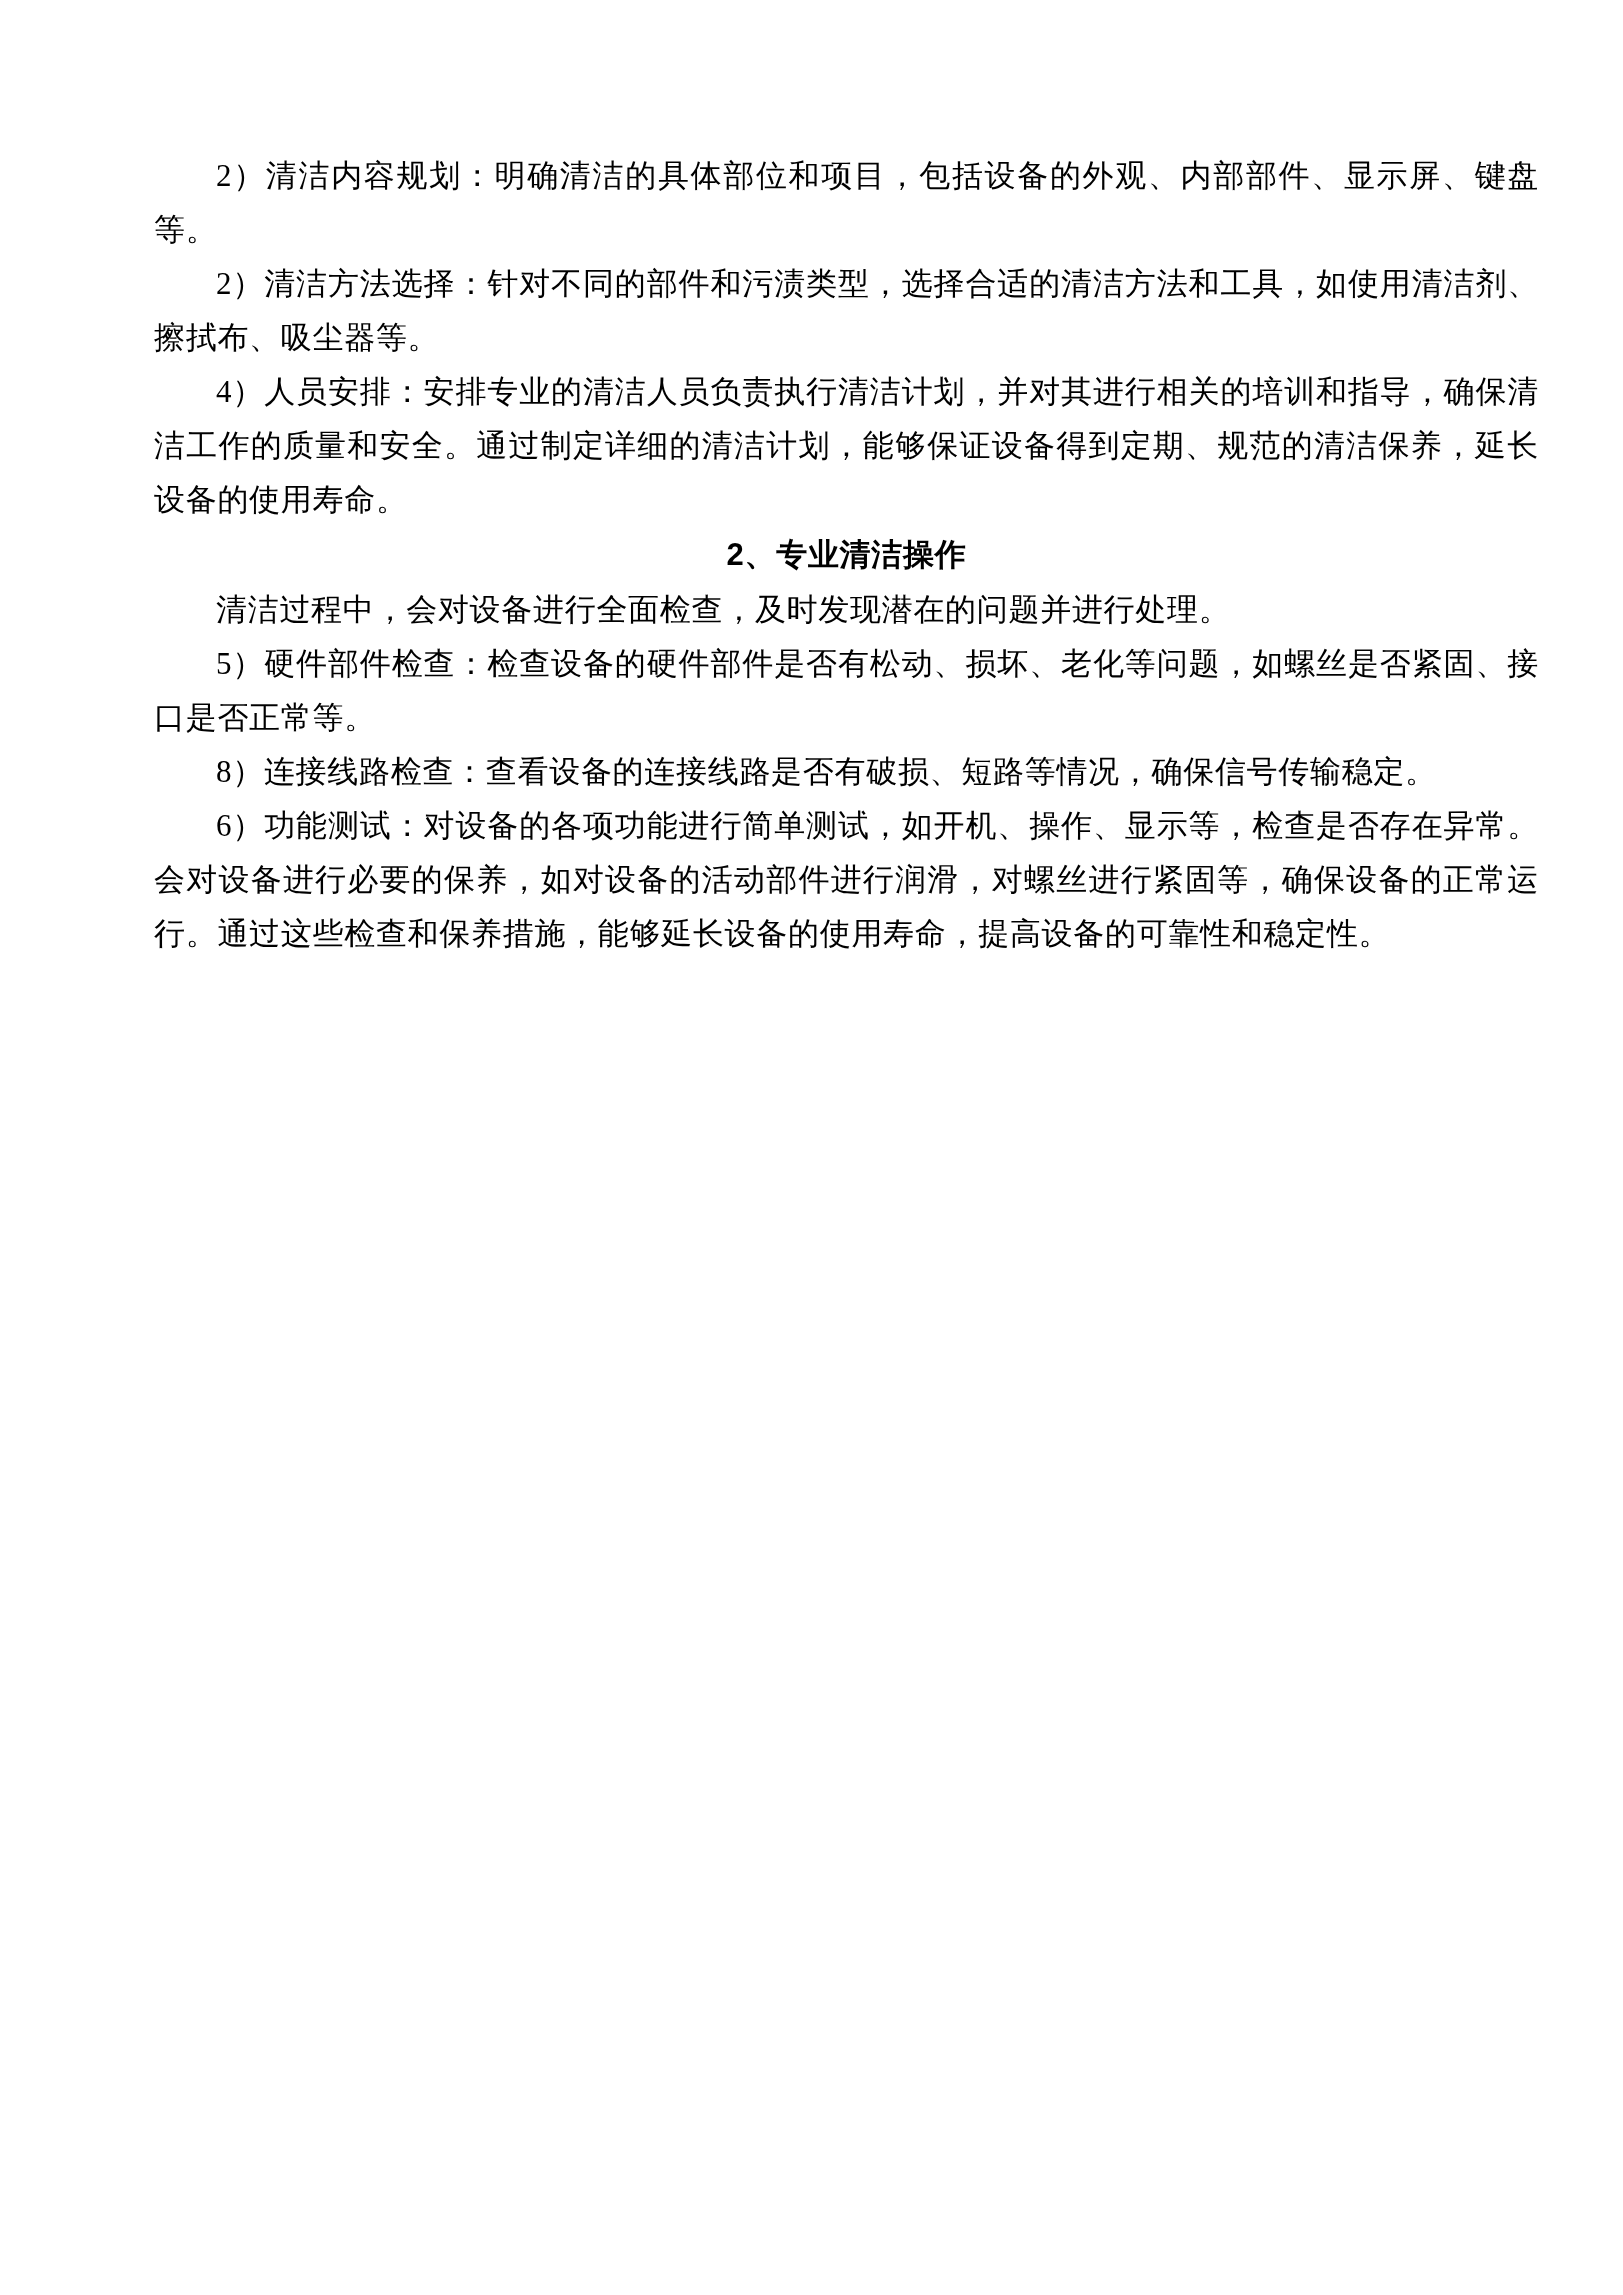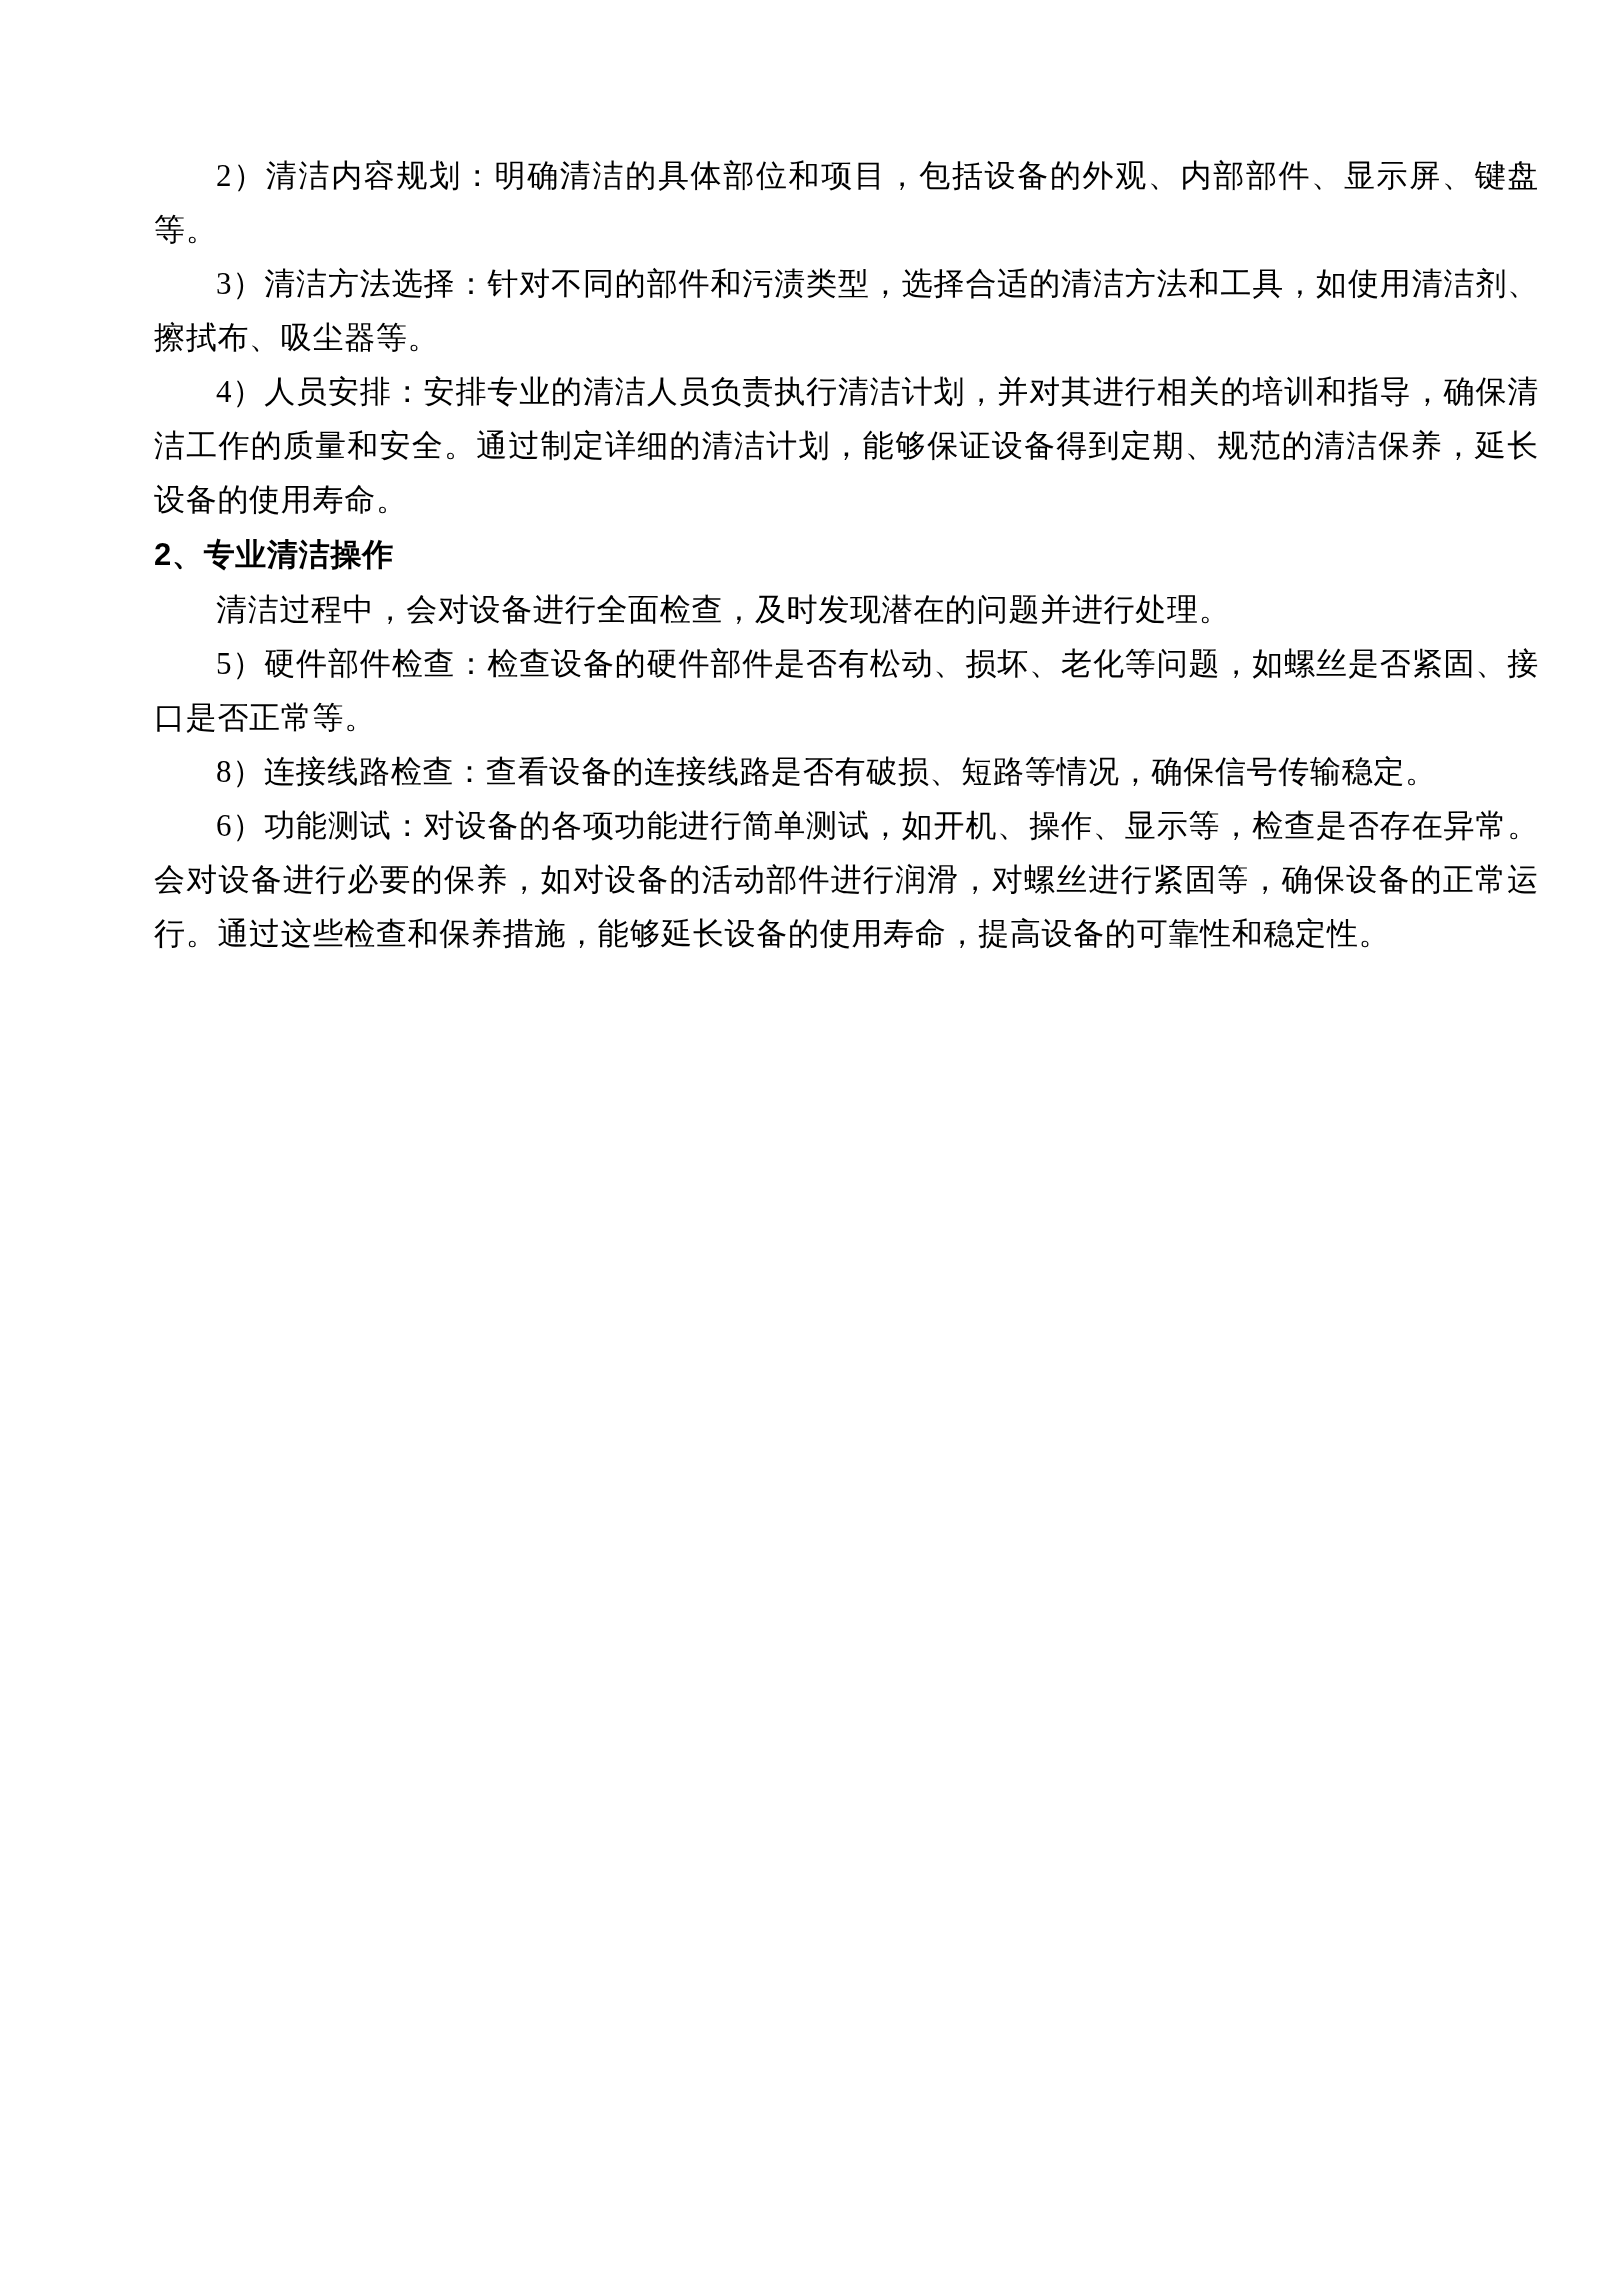--- a/index.html
+++ b/index.html
@@ -30,32 +30,32 @@
     text-indent: 2em;
     letter-spacing: 0.7px;
     word-break: break-all;
   }
   p.heading {
     margin: 0;
     font-size: 31px;
     line-height: 56px;
     font-weight: bold;
     text-indent: 0;
-    text-align: left;
+    text-align: center;
     font-family: "Liberation Sans", "DejaVu Sans", sans-serif;
     letter-spacing: 0.7px;
   }
 </style>
 </head>
 <body>
 
 <div class="page">
   <div class="content" id="doc-content">
       <p class="body">2）清洁内容规划：明确清洁的具体部位和项目，包括设备的外观、内部部件、显示屏、键盘等。</p>
-      <p class="body">3）清洁方法选择：针对不同的部件和污渍类型，选择合适的清洁方法和工具，如使用清洁剂、擦拭布、吸尘器等。</p>
+      <p class="body">2）清洁方法选择：针对不同的部件和污渍类型，选择合适的清洁方法和工具，如使用清洁剂、擦拭布、吸尘器等。</p>
       <p class="body">4）人员安排：安排专业的清洁人员负责执行清洁计划，并对其进行相关的培训和指导，确保清洁工作的质量和安全。通过制定详细的清洁计划，能够保证设备得到定期、规范的清洁保养，延长设备的使用寿命。</p>
       <p class="heading">2、专业清洁操作</p>
       <p class="body">清洁过程中，会对设备进行全面检查，及时发现潜在的问题并进行处理。</p>
       <p class="body">5）硬件部件检查：检查设备的硬件部件是否有松动、损坏、老化等问题，如螺丝是否紧固、接口是否正常等。</p>
       <p class="body">8）连接线路检查：查看设备的连接线路是否有破损、短路等情况，确保信号传输稳定。</p>
       <p class="body">6）功能测试：对设备的各项功能进行简单测试，如开机、操作、显示等，检查是否存在异常。会对设备进行必要的保养，如对设备的活动部件进行润滑，对螺丝进行紧固等，确保设备的正常运行。通过这些检查和保养措施，能够延长设备的使用寿命，提高设备的可靠性和稳定性。</p>
     </div>
 </div>
 
 

